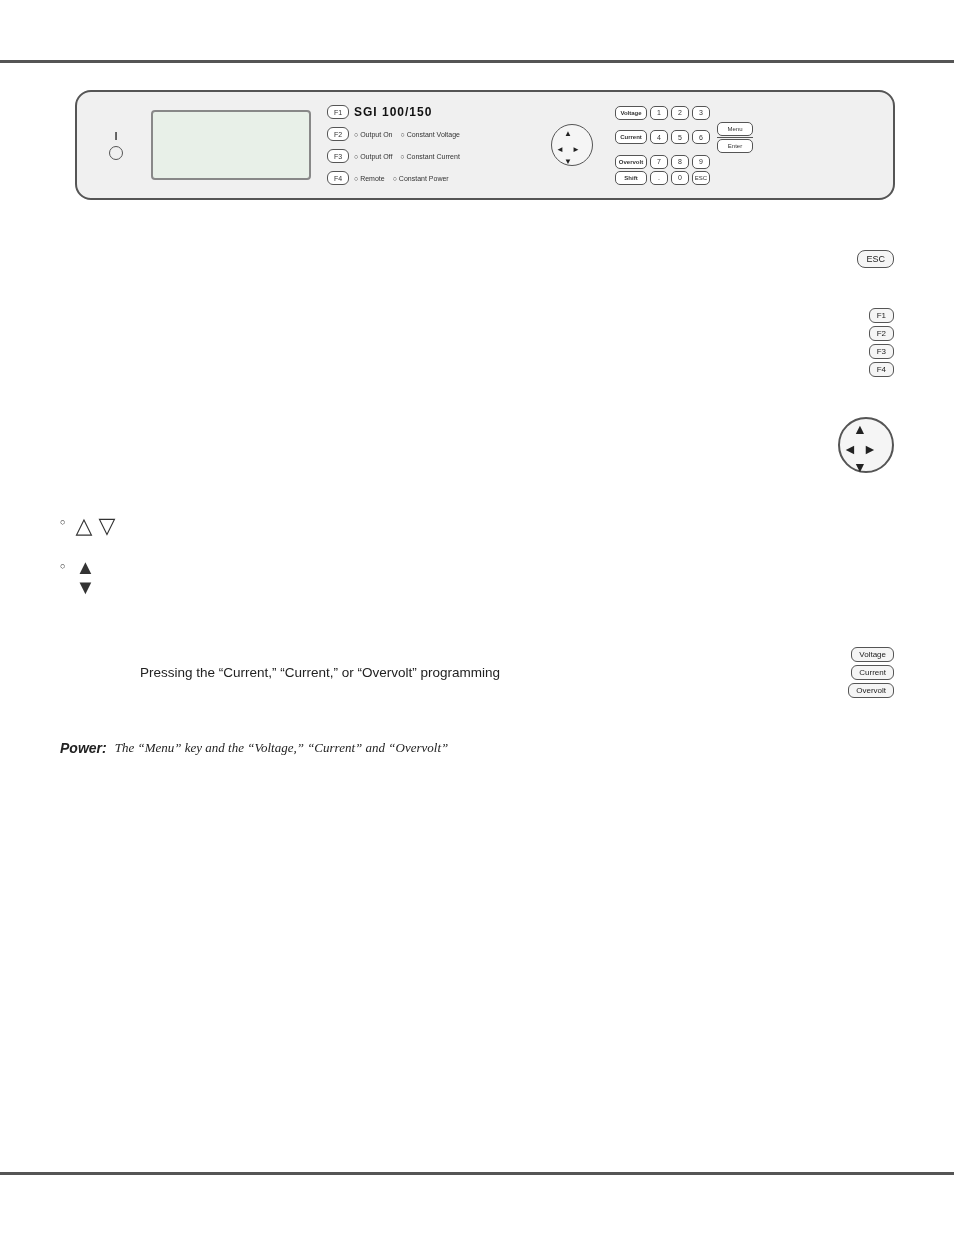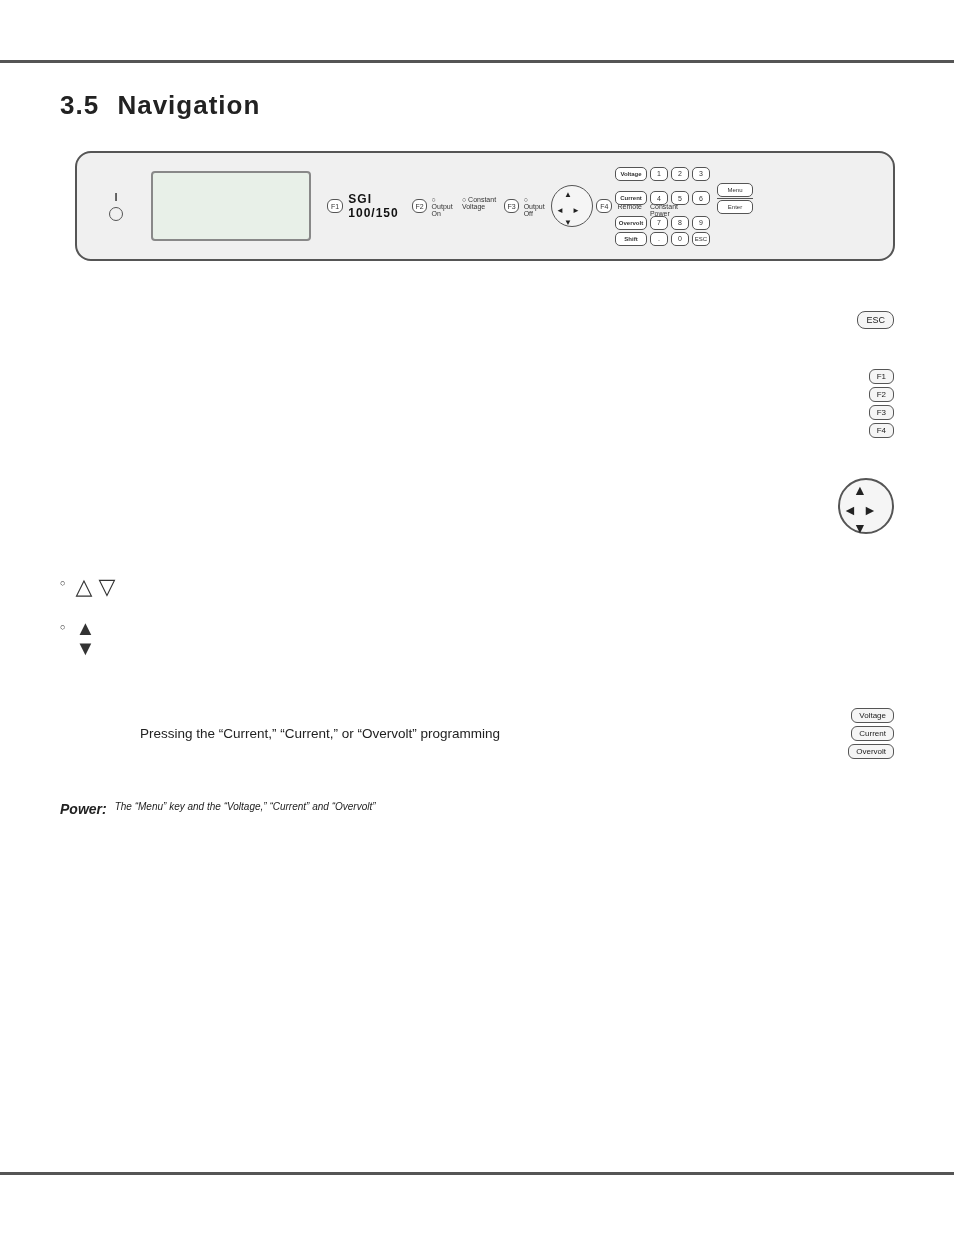--- a/index.html
+++ b/index.html
@@ -249,21 +249,22 @@
       align-items: flex-start;
     }
     .note-label {
       font-weight: bold;
       font-style: italic;
       font-size: 14px;
       flex-shrink: 0;
     }
     .note-text {
       font-style: italic;
-      font-size: 10px;
+      font-size: 13px;
+      font-family: Liberation Serif, serif;
     }
 
     .row-with-right {
       display: flex;
       justify-content: space-between;
       align-items: center;
       margin-bottom: 6px;
     }
     .row-with-right .text-part {
       flex: 1;
@@ -282,40 +283,34 @@
       height: 10px;
     }
   </style>
 </head>
 <body>
 
 <div class="top-border"></div>
 
 <div class="page-content">
 
-  <div style="margin-bottom: 30px; margin-top: 10px;">
-    <span class="section-title">
-      <span class="num">3.5</span>
-      <span>Navigation</span>
-    </span>
-  </div>
 
   <div class="device-container">
     <div class="device">
 
       <div class="device-left">
         <div style="display:flex; flex-direction:column; align-items:center; gap:4px;">
           <div style="font-size:11px; color:#444; font-weight:bold;">I</div>
           <div class="power-indicator"></div>
         </div>
       </div>
 
       <div class="display-panel"></div>
 
-      <div style="display:flex; gap:8px; width:210px; margin-left:6px;">
+      <div style="display:flex; flex-direction:column; gap:8px; width:210px; margin-left:6px;">
 
         <div style="display:flex; align-items:center; gap:5px;">
           <div class="fn-key">F1</div>
           <span style="font-size:12px; font-weight:bold; color:#111; letter-spacing:1px;">SGI 100/150</span>
         </div>
         <div style="display:flex; align-items:center; gap:5px;">
           <div class="fn-key">F2</div>
           <div style="display:flex; gap:8px; font-size:7px; color:#333;">
             <span>○ Output On</span>
             <span>○ Constant Voltage</span>

